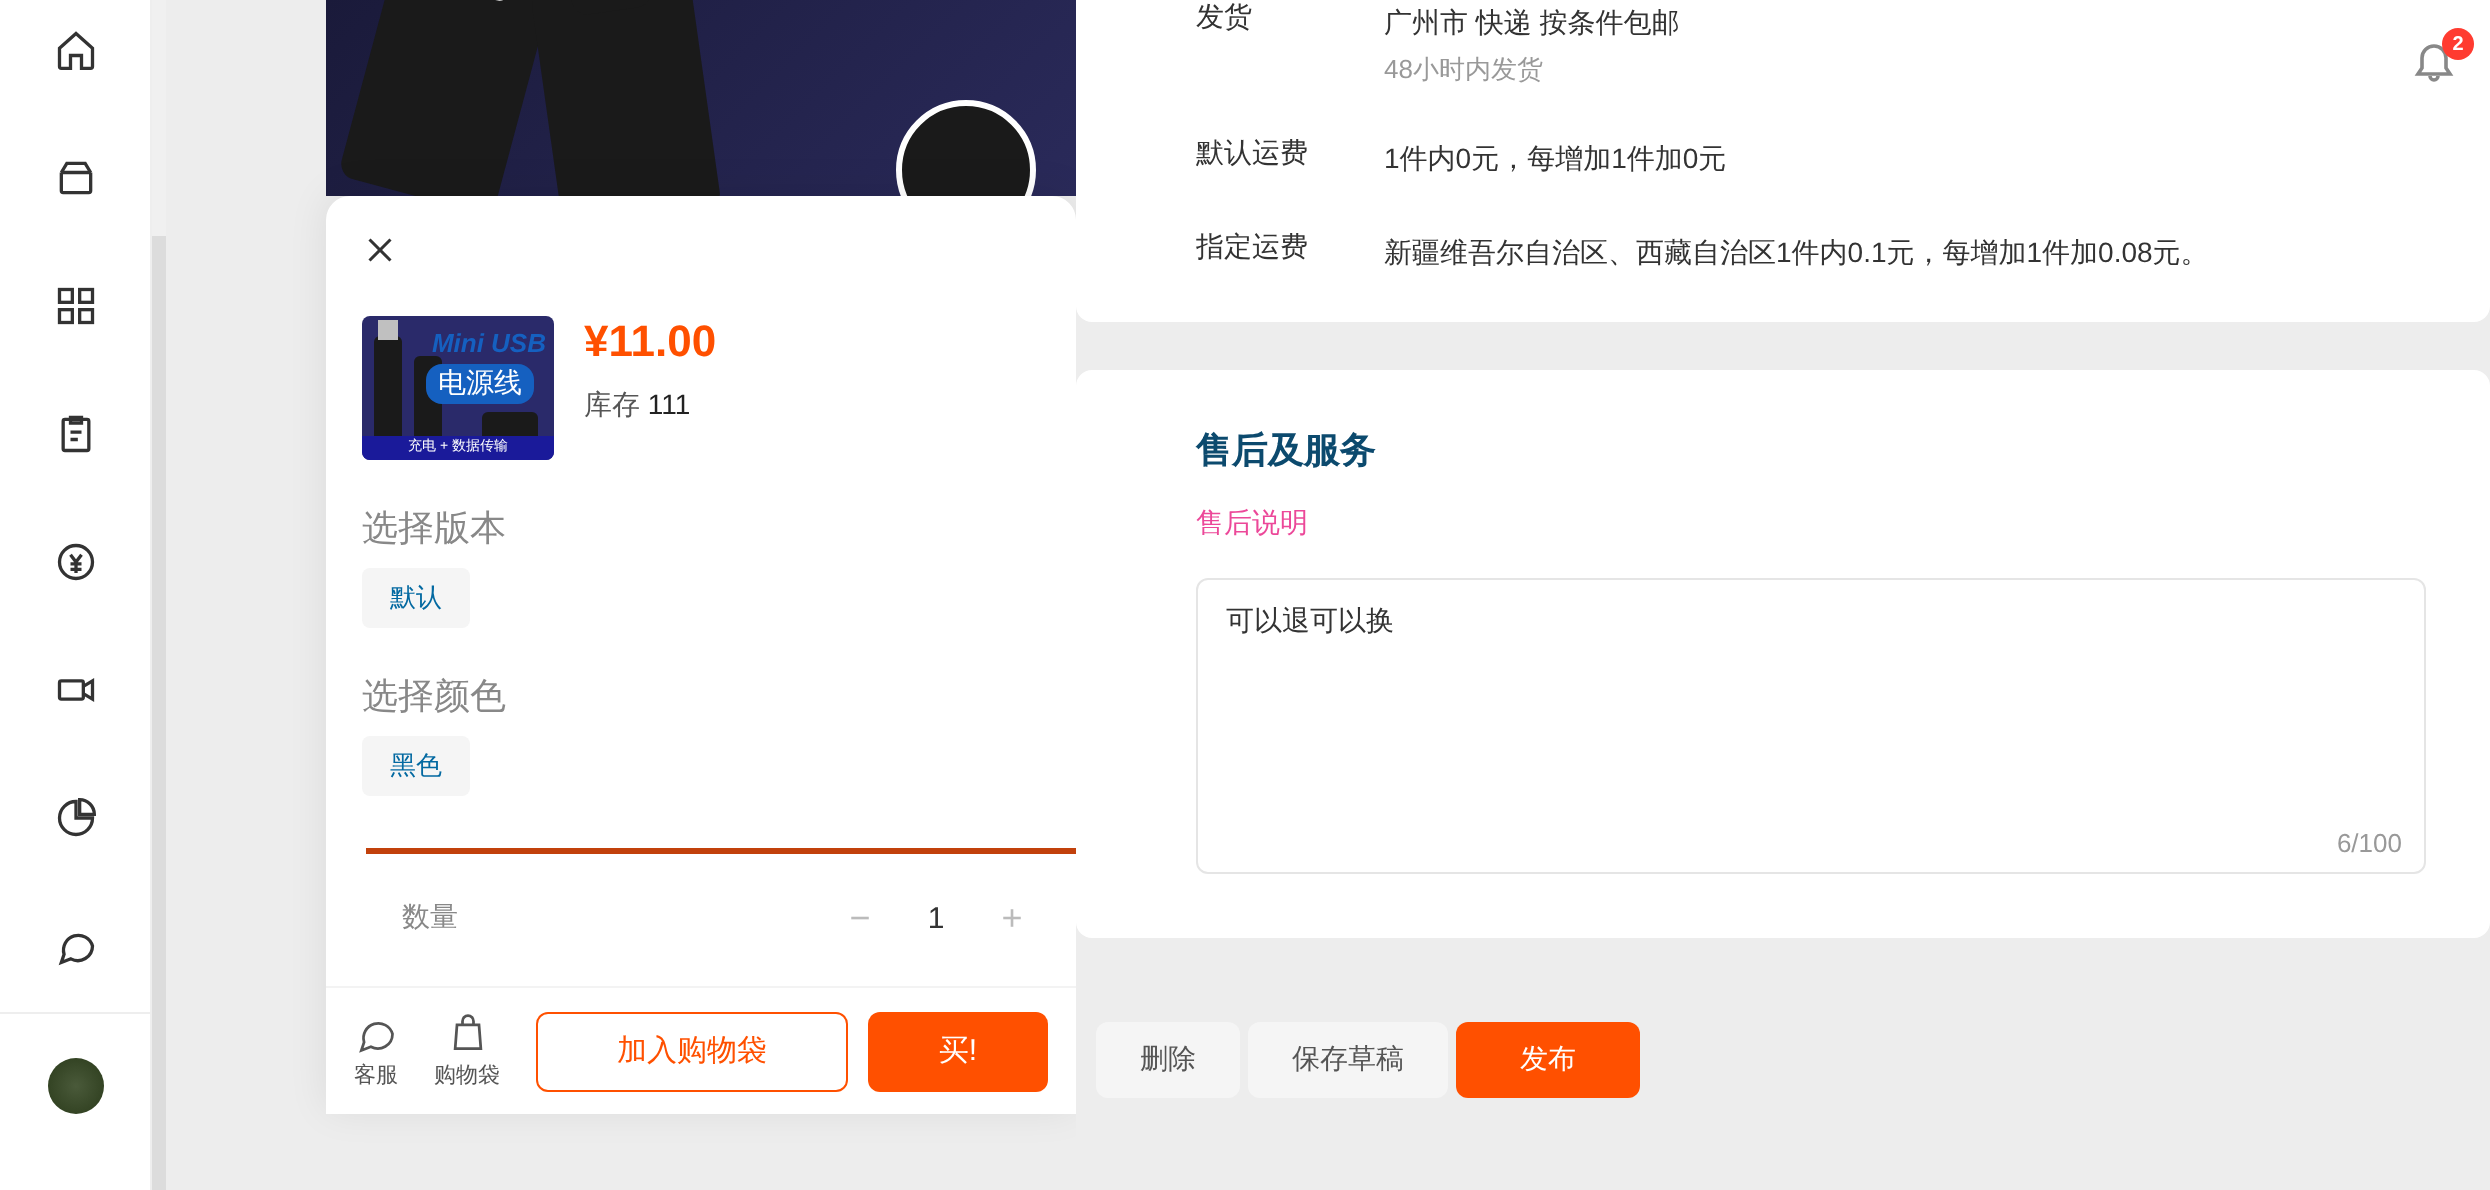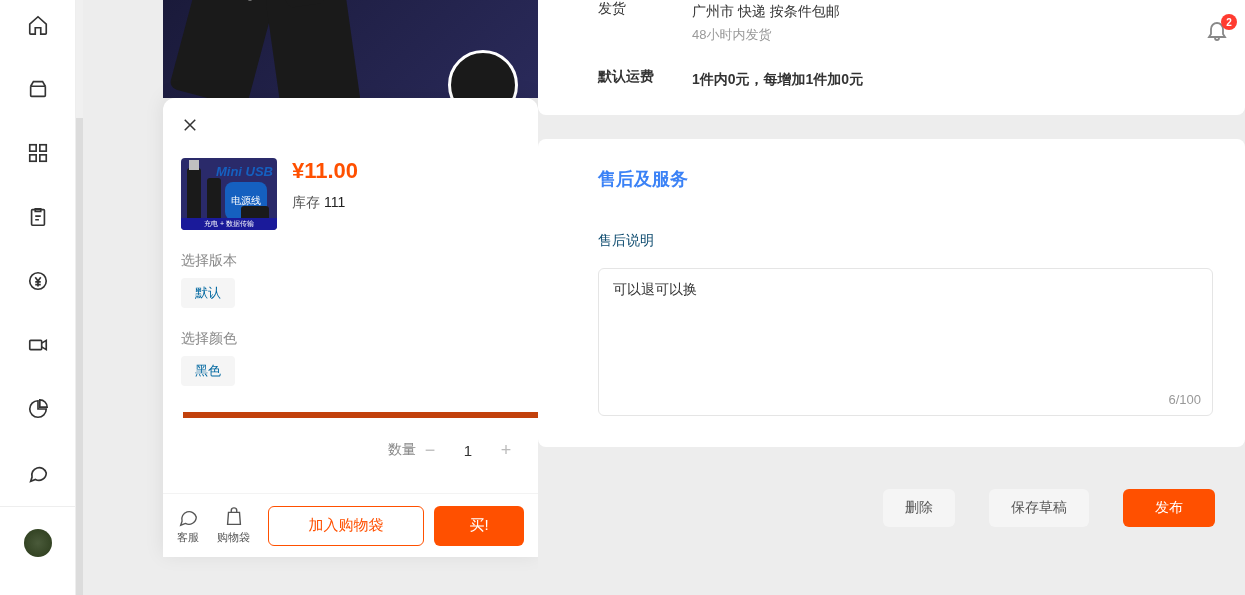--- a/index.html
+++ b/index.html
@@ -25,66 +25,66 @@
     .product-image-bg .circ { position: absolute; right: 20px; top: 50px; width: 70px; height: 70px; border: 3px solid #fff; border-radius: 50%; background: #1a1a1a; }
     
     
     .popup { position: absolute; left: 80px; top: 98px; width: 375px; height: 459px; background: #fff; border-radius: 12px 12px 0 0; box-shadow: 0 -2px 20px rgba(0,0,0,0.08); }
     .popup-close { position: absolute; left: 18px; top: 18px; width: 24px; height: 24px; cursor: pointer; }
     .popup-close svg { width: 18px; height: 18px; stroke: #333; stroke-width: 2; fill: none; }
     
     .popup-header { display: flex; align-items: flex-start; padding: 60px 18px 0 18px; }
     .popup-thumb { width: 96px; height: 72px; background: #2a2a6a; border-radius: 4px; margin-right: 15px; position: relative; overflow: hidden; }
     .popup-thumb .title-band { position: absolute; right: 4px; top: 6px; font-size: 13px; color: #1560c0; font-weight: 800; font-style: italic; }
-    .popup-thumb .badge-band { position: absolute; right: 10px; top: 24px; font-size: 10px; color: #fff; background: #1560c0; padding: 12px 6px; border-radius: 8px; }
+    .popup-thumb .badge-band { position: absolute; right: 10px; top: 24px; font-size: 14px; color: #fff; background: #1560c0; padding: 1px 6px; border-radius: 8px; }
     .popup-thumb .bottom-band { position: absolute; left: 0; bottom: 0; right: 0; height: 12px; background: #1a1a9a; color: #fff; font-size: 7px; text-align: center; line-height: 12px; }
     .popup-thumb .cable-a { position: absolute; left: 6px; top: 10px; width: 14px; height: 70px; background: #1a1a1a; border-radius: 3px; }
     .popup-thumb .cable-a::before { content: ''; position: absolute; top: -8px; left: 2px; width: 10px; height: 10px; background: #c0c0c0; }
     .popup-thumb .cable-b { position: absolute; left: 26px; top: 20px; width: 14px; height: 60px; background: #1a1a1a; border-radius: 3px; }
     .popup-thumb .spool { position: absolute; right: 8px; top: 48px; width: 28px; height: 22px; background: #1a1a1a; border-radius: 3px; }
     
     .popup-price { color: #ff5000; font-size: 22px; font-weight: 600; line-height: 1.2; }
     .popup-stock { color: #555; font-size: 14px; margin-top: 10px; }
     .popup-stock .stock-val { color: #222; }
     
-    .popup-section-label { color: #888; font-size: 14px; padding: 0 18px; margin-top: 22px; }
+    .popup-section-label { color: #888; font-size: 18px; padding: 0 18px; margin-top: 22px; }
     .popup-option-row { padding: 8px 18px 0 18px; }
     .popup-option { display: inline-block; background: #f5f5f5; color: #0369a1; font-size: 13px; padding: 6px 14px; border-radius: 4px; cursor: pointer; }
     
-    .qty-row { display: flex; align-items: center; justify-content: flex-end; padding: 0 18px; margin-top: 26px; border-top: 6px solid #c2410c; padding-top: 18px; margin-left: 20px; }
+    .qty-row { display: flex; align-items: center; justify-content: space-between; padding: 0 18px; margin-top: 26px; border-top: 3px solid #c2410c; padding-top: 18px; margin-left: 20px; }
     .qty-label { color: #888; font-size: 14px; }
     .qty-control { display: flex; align-items: center; }
     .qty-btn { width: 28px; height: 28px; border: none; background: transparent; color: #bbb; font-size: 18px; cursor: pointer; display: flex; align-items: center; justify-content: center; }
     .qty-value { width: 48px; text-align: center; font-size: 15px; color: #333; }
     
     .popup-footer { position: absolute; bottom: 0; left: 0; right: 0; height: 64px; display: flex; align-items: center; padding: 0 14px; border-top: 1px solid #f3f3f3; background: #fff; }
     .footer-icon-btn { display: flex; flex-direction: column; align-items: center; margin-right: 18px; cursor: pointer; }
     .footer-icon-btn svg { width: 22px; height: 22px; stroke: #555; fill: none; stroke-width: 1.5; }
     .footer-icon-btn .icon-label { font-size: 11px; color: #555; margin-top: 2px; }
     .footer-btn-cart { flex: 1; height: 40px; border: 1px solid #ff5000; background: #fff; color: #ff5000; font-size: 15px; border-radius: 6px; margin-left: 0; cursor: pointer; font-weight: 500; }
     .footer-btn-buy { width: 90px; height: 40px; border: none; background: #ff5000; color: #fff; font-size: 15px; border-radius: 6px; margin-left: 10px; cursor: pointer; font-weight: 500; }
     
     
     .main-area { position: absolute; left: 538px; top: 0; width: 707px; height: 595px; background: #ededed; }
     
     .card-shipping { background: #fff; padding: 0 32px 24px 60px; border-radius: 0 0 8px 8px; }
     .shipping-row { display: flex; padding-top: 0; align-items: flex-start; }
-    .shipping-row.row2 { padding-top: 24px; font-weight: bold; }
+    .shipping-row.row2 { padding-top: 24px; }
     .shipping-label { width: 94px; color: #333; font-size: 14px; flex-shrink: 0; }
     .shipping-value { color: #333; font-size: 14px; line-height: 1.6; }
     .shipping-sub { color: #999; font-size: 13px; margin-top: 4px; }
     
     .card-service { background: #fff; padding: 28px 32px 40px 60px; border-radius: 8px; margin-top: 24px; }
-    .card-title { font-size: 18px; font-weight: 600; color: #3b82f6; margin-bottom: 41px; }
-    .service-label { color: #0c4a6e; font-size: 14px; margin-bottom: 18px; }
+    .card-title { font-size: 18px; font-weight: 600; color: #0c4a6e; margin-bottom: 16px; }
+    .service-label { color: #ec4899; font-size: 14px; margin-bottom: 18px; }
     .service-textarea { width: 100%; height: 148px; border: 1px solid #e5e5e5; border-radius: 6px; padding: 12px 14px; font-size: 14px; color: #333; resize: none; font-family: inherit; }
     .service-textarea::placeholder { color: #999; }
     .char-count { text-align: right; color: #999; font-size: 13px; margin-top: -28px; margin-right: 12px; position: relative; }
     
-    .action-bar { display: flex; justify-content: flex-end; padding: 42px 30px 0 10px; gap: 34px; }
+    .action-bar { display: flex; padding: 42px 30px 0 10px; gap: 4px; }
     .btn-ghost { height: 38px; padding: 0 22px; border: none; background: #f5f5f5; color: #555; font-size: 14px; border-radius: 6px; cursor: pointer; }
     .btn-primary { height: 38px; padding: 0 32px; border: none; background: #ff5000; color: #fff; font-size: 14px; border-radius: 6px; cursor: pointer; }
     
     
     .notif-bell { position: absolute; right: 12px; top: 18px; width: 28px; height: 28px; cursor: pointer; }
     .notif-bell svg { width: 24px; height: 24px; stroke: #888; fill: none; stroke-width: 1.8; }
     .notif-badge { position: absolute; top: -4px; right: -4px; min-width: 16px; height: 16px; background: #ff3b30; color: #fff; font-size: 10px; border-radius: 8px; display: flex; align-items: center; justify-content: center; padding: 0 3px; font-weight: 600; }
   </style>
 </head>
 <body>
@@ -227,20 +227,24 @@
       <div class="shipping-label">发货</div>
       <div>
         <div class="shipping-value">广州市 快递 按条件包邮</div>
         <div class="shipping-sub">48小时内发货</div>
       </div>
     </div>
     <div class="shipping-row row2">
       <div class="shipping-label">默认运费</div>
       <div class="shipping-value">1件内0元，每增加1件加0元</div>
     </div>
+    <div class="shipping-row row2">
+      <div class="shipping-label">指定运费</div>
+      <div class="shipping-value">新疆维吾尔自治区、西藏自治区1件内0.1元，每增加1件加0.08元。</div>
+    </div>
   </div>
 
   <div class="card-service">
     <div class="card-title">售后及服务</div>
     <div class="service-label">售后说明</div>
     <textarea class="service-textarea" style="">可以退可以换</textarea>
     <div class="char-count">6/100</div>
   </div>
 
   <div class="action-bar">

